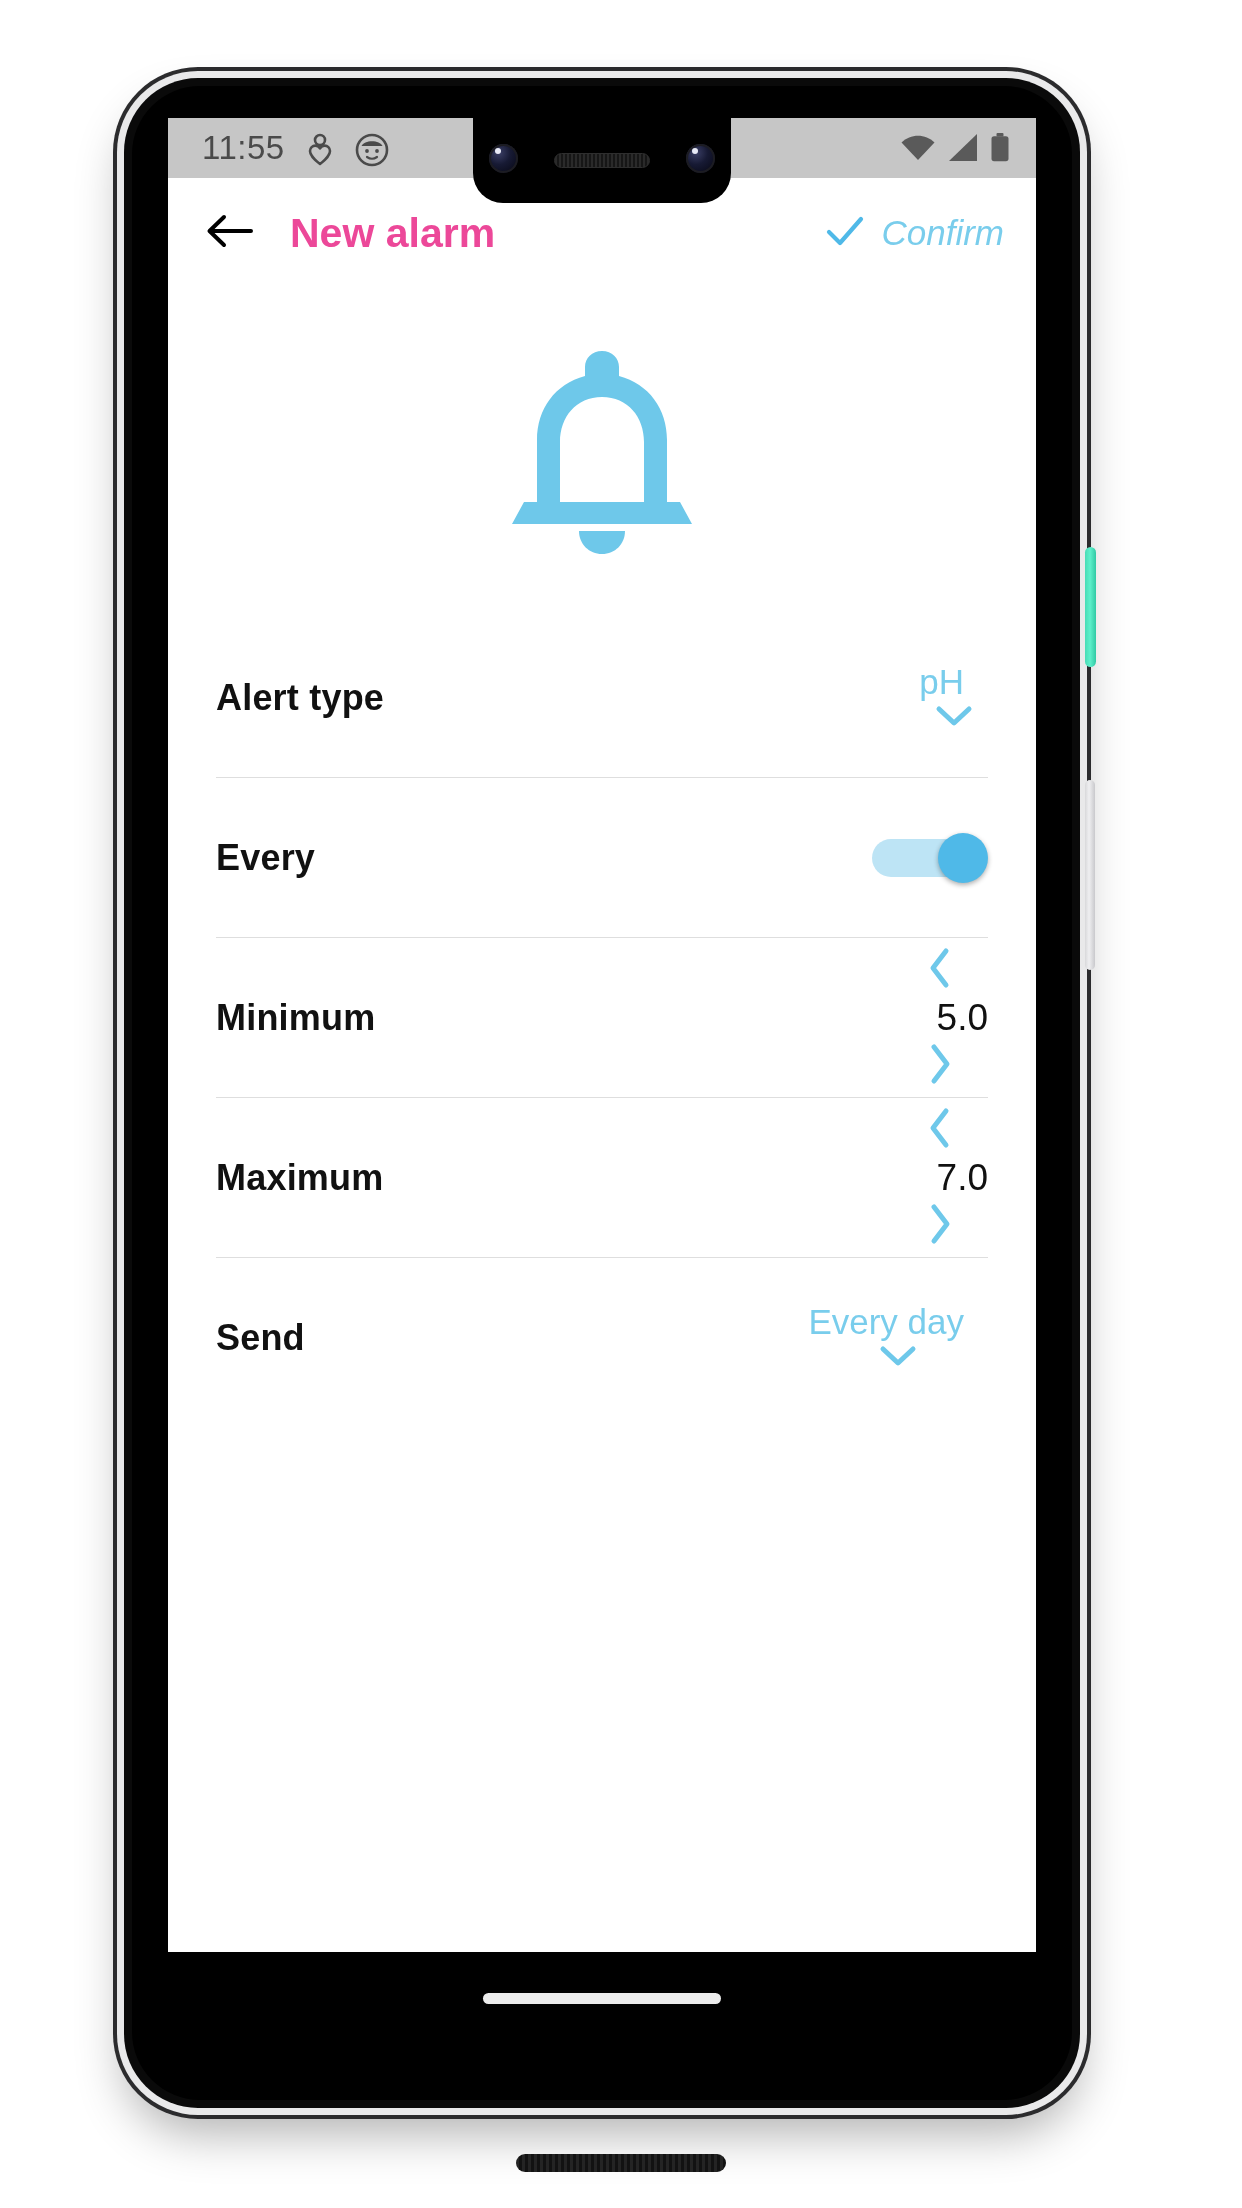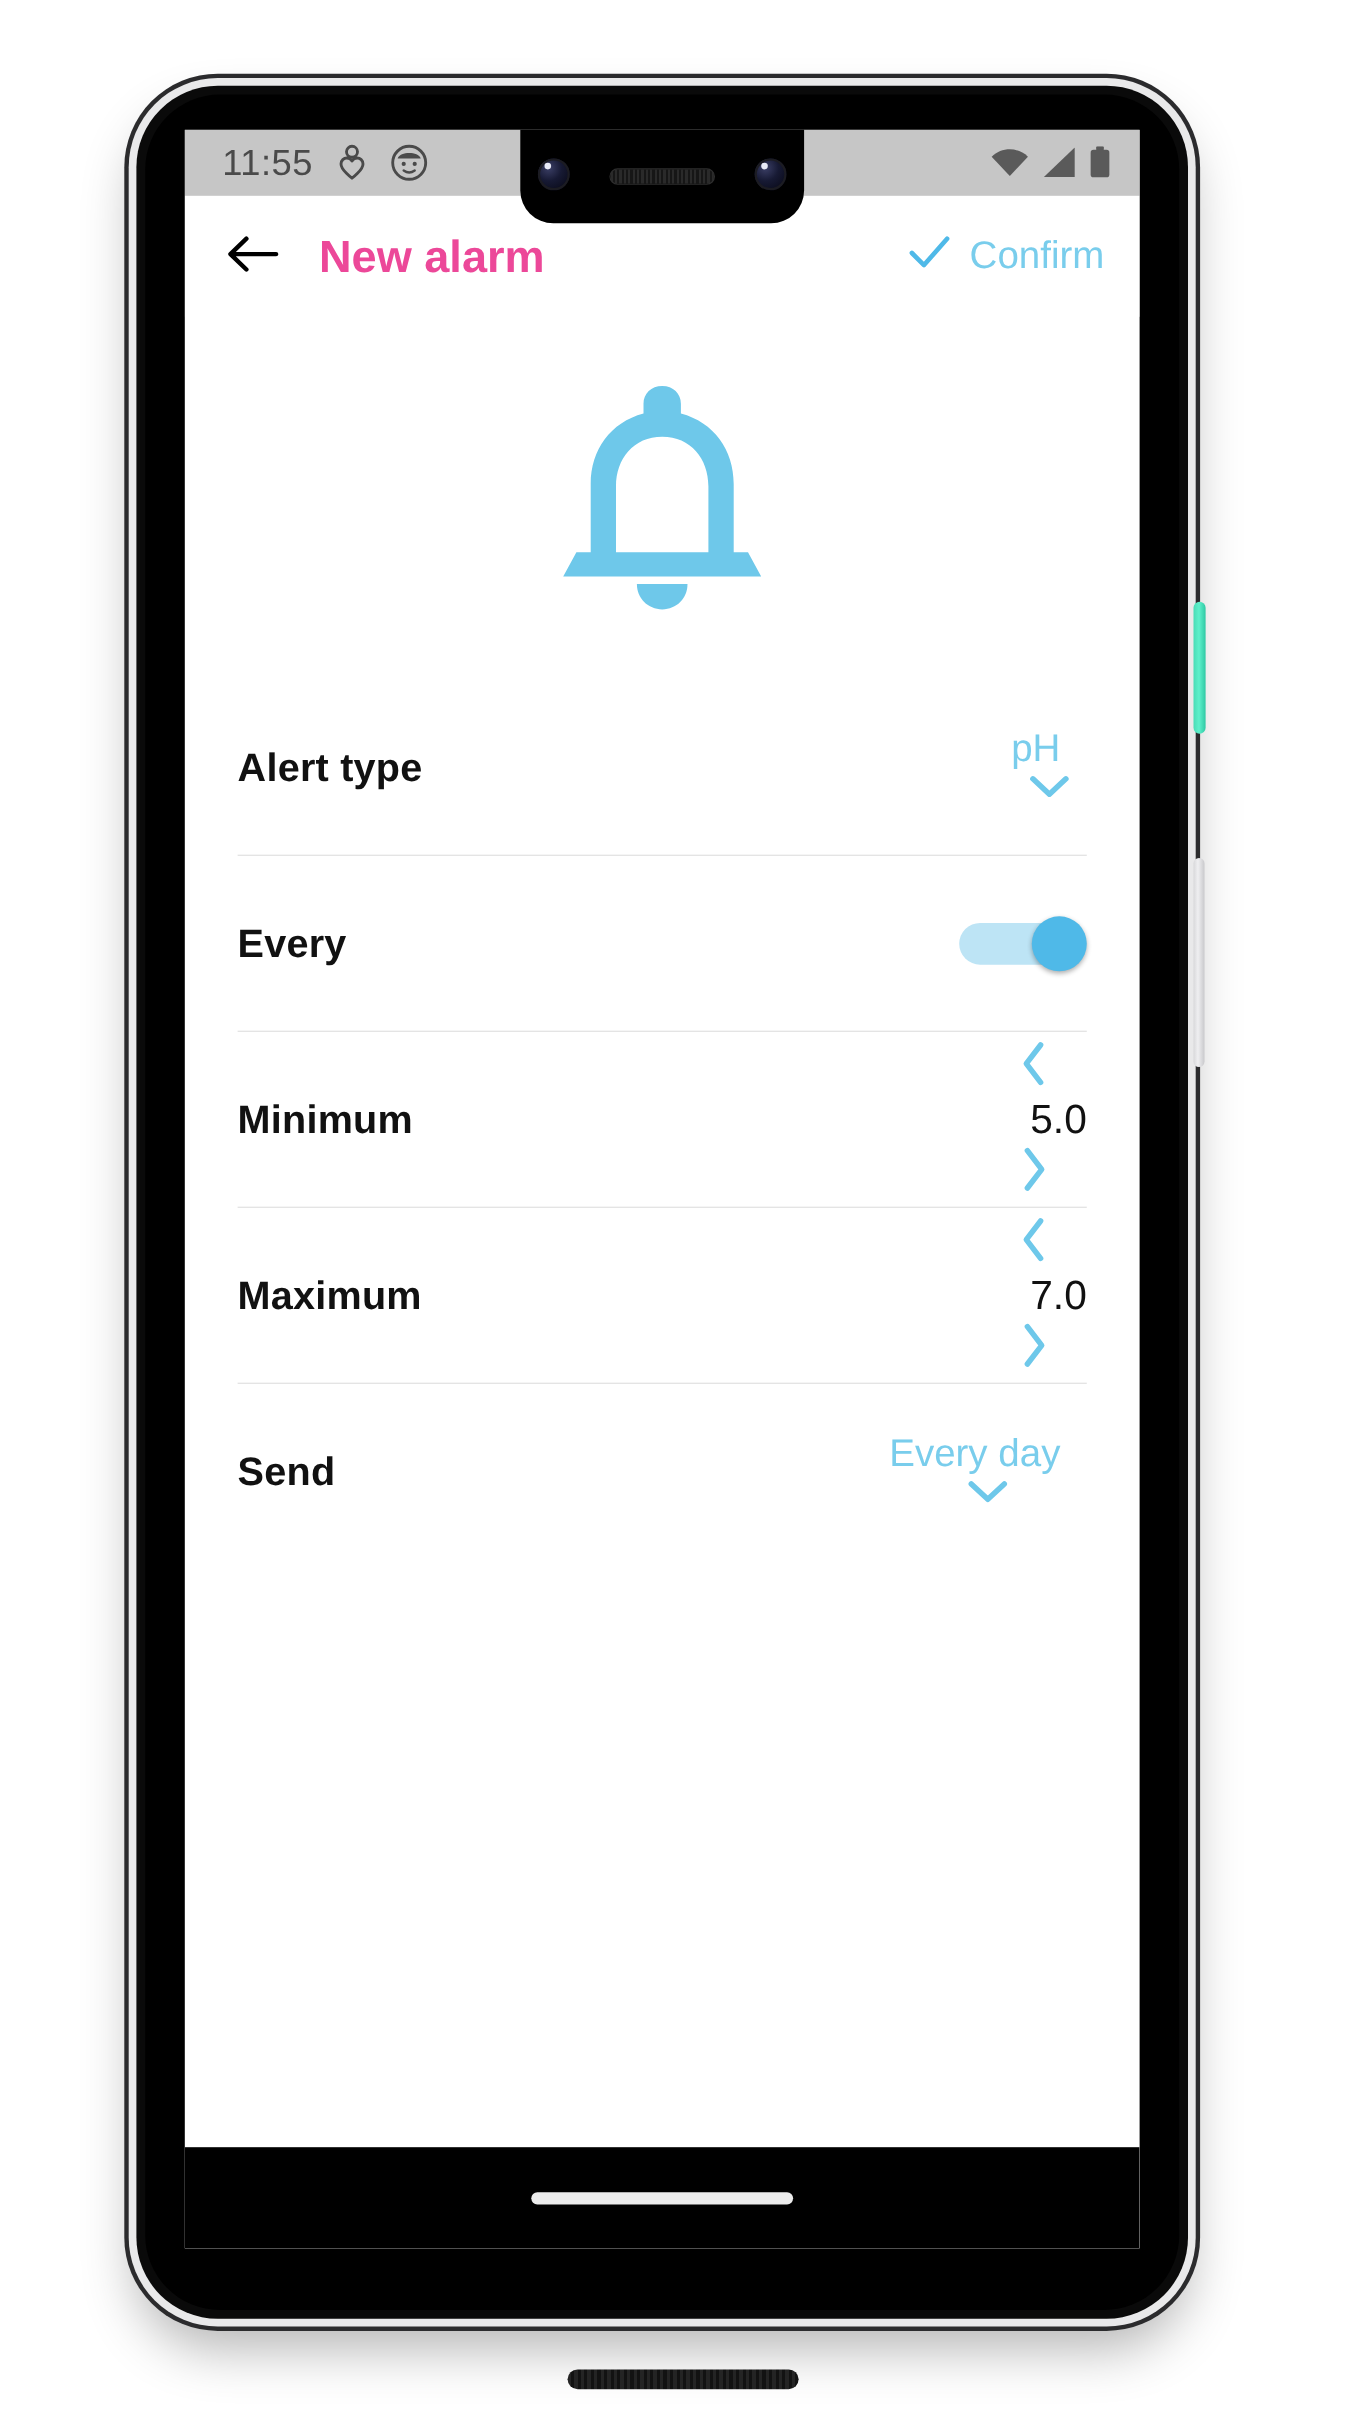--- a/index.html
+++ b/index.html
@@ -88,21 +88,21 @@
 
   
   #status-bar{
     position:relative;
     height:60px;
     background:#c6c6c6;
     display:flex; align-items:center;
     z-index:10;
   }
   #status-left{
-    display:flex; align-items:center; gap:22px;
+    display:flex; align-items:flex-end; gap:22px;
     padding-left:34px; flex:0 0 auto;
   }
   #status-time{
     font-size:33px; color:#4a4a4a; letter-spacing:.5px;
     font-family:"Liberation Sans", sans-serif;
   }
   #status-right{
     position:absolute; right:26px; top:0; height:60px;
     display:flex; align-items:center; gap:11px;
   }
@@ -121,21 +121,21 @@
     display:flex; align-items:center; justify-content:center;
     flex:0 0 auto;
   }
   #app-title{
     font-size:41px; font-weight:bold; color:#ec4899;
     margin-left:32px;
     white-space:nowrap;
   }
   #confirm-button{
     margin-left:auto;
-    display:flex; align-items:flex-start; gap:16px;
+    display:flex; align-items:flex-end; gap:16px;font-style:italic;
   }
   #confirm-label{
     font-size:35px; color:#79cdec;
   }
 
   
   #bell-hero{
     height:330px;
     display:flex; align-items:center; justify-content:center;
   }

